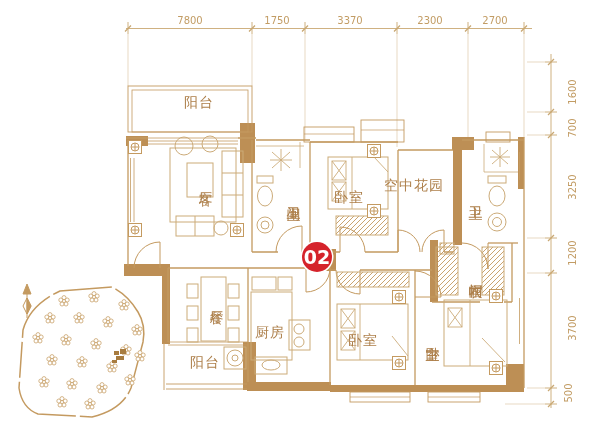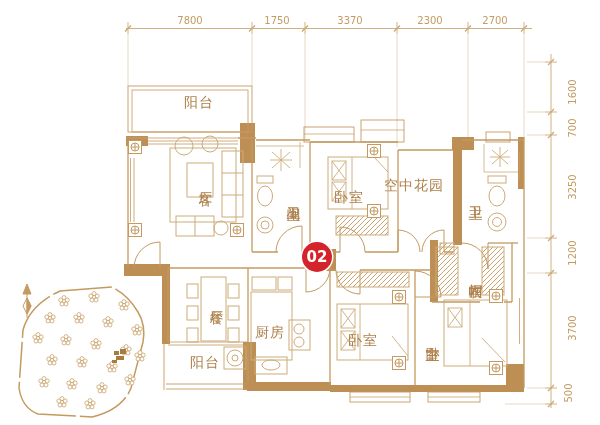--- a/index.html
+++ b/index.html
@@ -6,21 +6,21 @@
   .stage{position:relative;width:600px;height:425px;background:#ffffff;overflow:hidden;
          font-family:"DejaVu Sans",sans-serif;}
   .stage svg{position:absolute;left:0;top:0;}
   .lbl{position:absolute;transform:translate(-50%,-50%);color:#ad7f4a;font-size:14px;
        letter-spacing:1px;white-space:nowrap;line-height:1.15;padding-left:12px;}
   .lbl.v{writing-mode:vertical-rl;text-orientation:upright;letter-spacing:0;}
   .dim{position:absolute;transform:translate(-50%,-50%);color:#c29c64;font-size:10px;
        white-space:nowrap;}
   .dim.r{transform:translate(-50%,-50%) rotate(-90deg);}
   .badge{position:absolute;left:302px;top:242px;width:30px;height:30px;border-radius:50%;
-         background:#d5232b;color:#ffffff;font-size:15px;font-weight:bold;
+         background:#d5232b;color:#ffffff;font-size:19px;font-weight:bold;
          display:flex;align-items:center;justify-content:center;
          box-shadow:0 0 0 1.5px #ffffff;}
 </style>
 </head>
 <body>
 
 <div class="stage">
 
   <svg width="600" height="425" viewBox="0 0 600 425">
     <defs>

